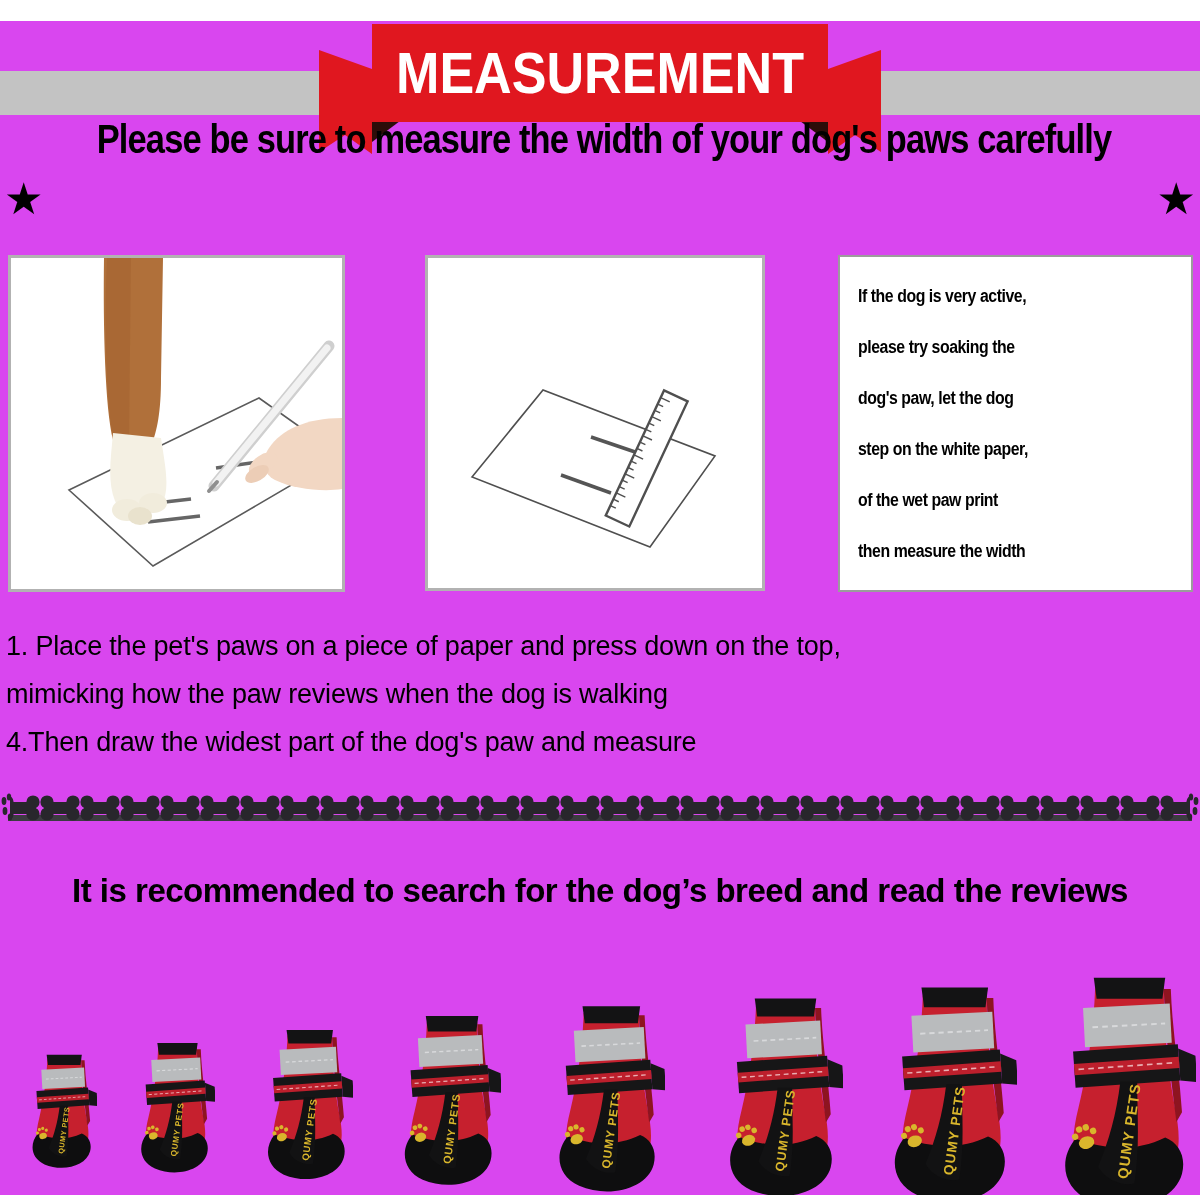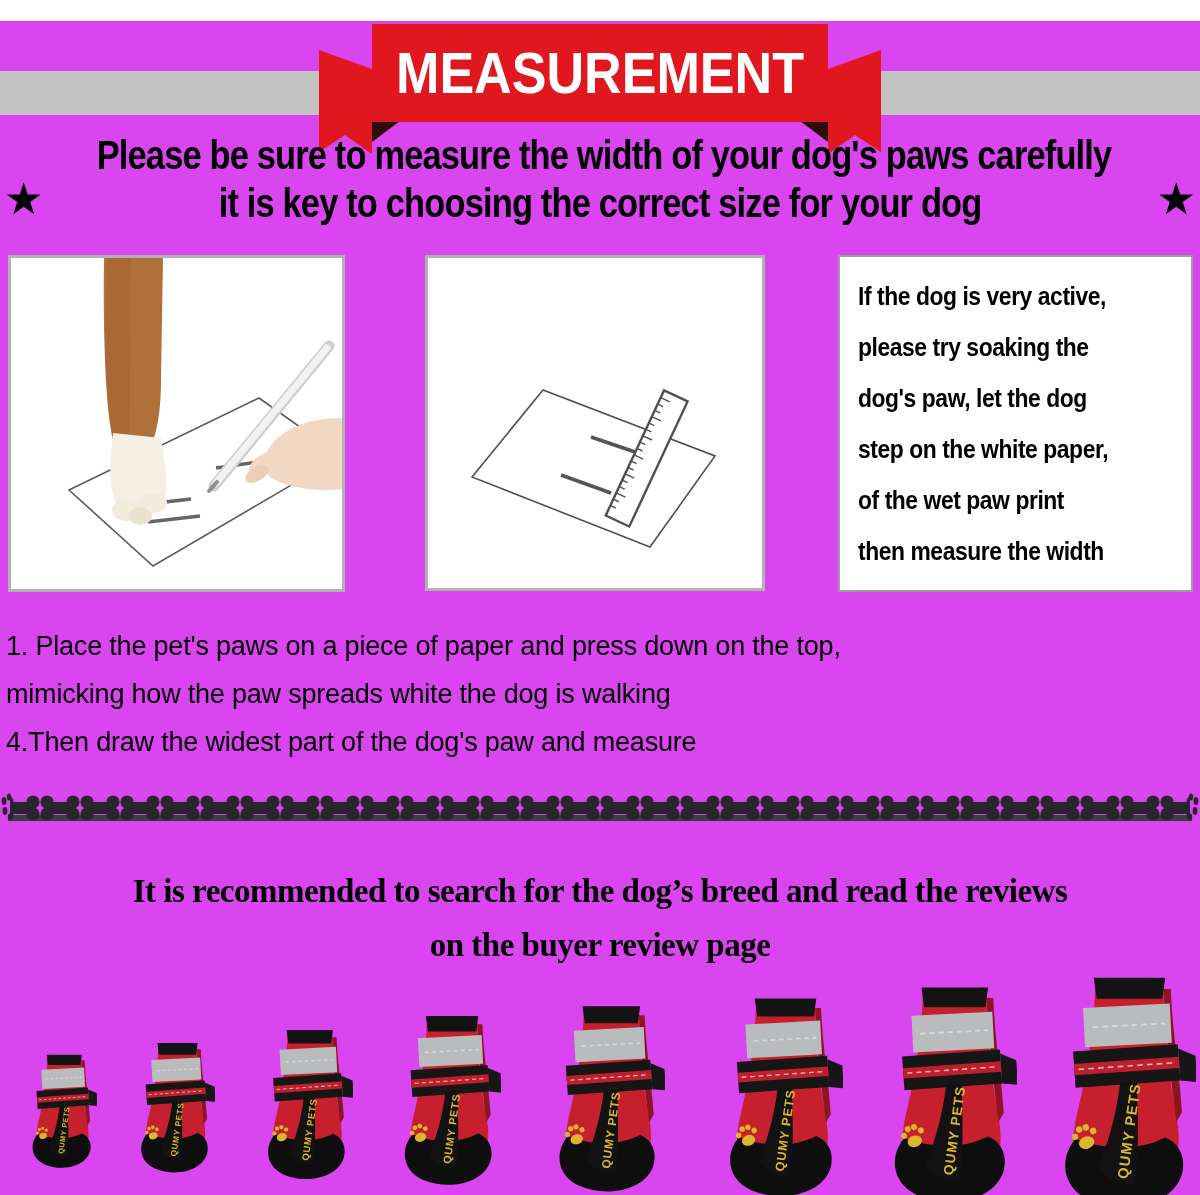--- a/index.html
+++ b/index.html
@@ -4,45 +4,45 @@
 <style>
   html,body{margin:0;padding:0;background:#ffffff;}
   .page{position:relative;width:1200px;height:1195px;background:#d946ef;overflow:hidden;
         font-family:"Liberation Sans", sans-serif;color:#000;margin-top:21px;}
   svg{display:block;}
 
   
   .banner{position:absolute;top:0;left:0;}
 
   
-  .headline{position:absolute;top:110px;left:0;width:1200px;text-align:center;}
+  .headline{position:absolute;top:94px;left:0;width:1200px;text-align:center;}
   .headline .hl{font-weight:bold;font-size:41px;line-height:48px;white-space:nowrap;}
   .cond{display:inline-block;transform:scaleX(0.84);transform-origin:50% 50%;letter-spacing:-1px;}
   .star{position:absolute;top:156px;font-size:44px;line-height:44px;color:#000;}
   .star-left{left:4px;}
   .star-right{right:4px;}
 
   
   .panel{position:absolute;background:#fff;box-sizing:border-box;}
   .panel1{left:8px;top:234px;width:337px;height:337px;border:3px solid #b2b2b2;}
   .panel2{left:425px;top:234px;width:340px;height:336px;border:3px solid #b2b2b2;}
   .panel3{left:838px;top:234px;width:355px;height:337px;border:2px solid #9c9c9c;
           padding:14px 10px 0 18px;}
-  .panel3 .tipline{font-weight:bold;font-size:26px;line-height:51px;white-space:nowrap;}
+  .panel3 .tipline{font-weight:bold;font-size:18px;line-height:51px;white-space:nowrap;}
   .condL{display:inline-block;transform:scaleX(0.88);transform-origin:0 50%;letter-spacing:-0.5px;}
 
   
   .steps{position:absolute;left:6px;top:601px;width:1190px;}
   .steps .stepline{font-size:27px;line-height:48px;white-space:nowrap;letter-spacing:-0.2px;}
 
   
   .divider{position:absolute;left:0;top:772px;}
 
   
-  .recommend{position:absolute;left:0;top:843px;width:1200px;text-align:center;font-family:Liberation Serif, serif;}
+  .recommend{position:absolute;left:0;top:843px;width:1200px;text-align:center;}
   .recommend .recline{font-weight:bold;font-size:33px;line-height:54px;white-space:nowrap;letter-spacing:-0.5px;}
 
   
   .boots-row{position:absolute;left:0;bottom:0;width:1200px;height:252px;}
   .boot{position:absolute;}
   .hidden-defs{position:absolute;width:0;height:0;overflow:hidden;}
 </style>
 </head>
 <body>
 
@@ -56,21 +56,20 @@
 
     <polygon points="372,100 400,100 372,121" fill="#2d0d09"></polygon>
     <polygon points="828,100 800,100 828,121" fill="#2d0d09"></polygon>
 
     <rect x="372" y="3" width="456" height="98" fill="#e0171f"></rect>
     <text x="600" y="72" text-anchor="middle" font-family="Liberation Sans, sans-serif" font-size="57" font-weight="bold" fill="#ffffff" textLength="408" lengthAdjust="spacingAndGlyphs">MEASUREMENT</text>
   </svg>
 
   <div class="headline">
     <div class="hl"><span class="cond">Please be sure to measure the width of your dog's paws carefully</span></div>
-    <div class="hl"><span class="cond">it is key to choosing the correct size for your dog</span></div>
   </div>
   <span class="star star-left">★</span>
   <span class="star star-right">★</span>
 
   <div class="panel panel1">
     <svg width="331" height="331" viewBox="0 0 331 331">
 
       <polygon points="58,232 248,140 330,198 142,308" fill="#ffffff" stroke="#5a5a5a" stroke-width="1.6"></polygon>
 
       <line x1="128" y1="247" x2="180" y2="241" stroke="#666" stroke-width="3.5"></line>
@@ -133,21 +132,21 @@
     <div class="tipline"><span class="condL">If the dog is very active,</span></div>
     <div class="tipline"><span class="condL">please try soaking the</span></div>
     <div class="tipline"><span class="condL">dog's paw, let the dog</span></div>
     <div class="tipline"><span class="condL">step on the white paper,</span></div>
     <div class="tipline"><span class="condL">of the wet paw print</span></div>
     <div class="tipline"><span class="condL">then measure the width</span></div>
   </div>
 
   <div class="steps">
     <div class="stepline">1. Place the pet's paws on a piece of paper and press down on the top,</div>
-    <div class="stepline">mimicking how the paw spreads white the dog is walking</div>
+    <div class="stepline">mimicking how the paw reviews when the dog is walking</div>
     <div class="stepline">4.Then draw the widest part of the dog's paw and measure</div>
   </div>
 
   <svg class="divider" width="1200" height="34" viewBox="0 0 1200 34">
     <defs>
       <pattern id="bonepat" x="0" y="0" width="40" height="30" patternUnits="userSpaceOnUse">
         <g fill="#28262c">
           <circle cx="7" cy="9" r="6.6"></circle>
             <circle cx="7" cy="21" r="6.6"></circle>
           <circle cx="33" cy="9" r="6.6"></circle>
@@ -167,21 +166,20 @@
     <g fill="#28262c">
       <ellipse cx="1196" cy="8" rx="2.4" ry="4"></ellipse>
         <ellipse cx="1191" cy="4" rx="2.2" ry="3.6"></ellipse>
       <ellipse cx="1195" cy="18" rx="2.4" ry="4"></ellipse>
         <ellipse cx="1190" cy="24" rx="2.2" ry="3.6"></ellipse>
     </g>
   </svg>
 
   <div class="recommend">
     <div class="recline">It is recommended to search for the dog’s breed and read the reviews</div>
-    <div class="recline">on the buyer review page</div>
   </div>
 
   <svg class="hidden-defs" aria-hidden="true">
     <defs>
       <g id="boot-shape">
 
         <path d="M28,8 C27,40 22,70 16,95 C11,115 10,132 22,140 C40,150 70,148 82,136 C90,127 88,110 85,95 C80,68 77,40 77,8 Z" fill="#c6202e"></path>
 
         <path d="M77,10 C78,45 83,80 86,105 L90,98 C88,68 83,40 82,10 Z" fill="#8e1420"></path>
 

